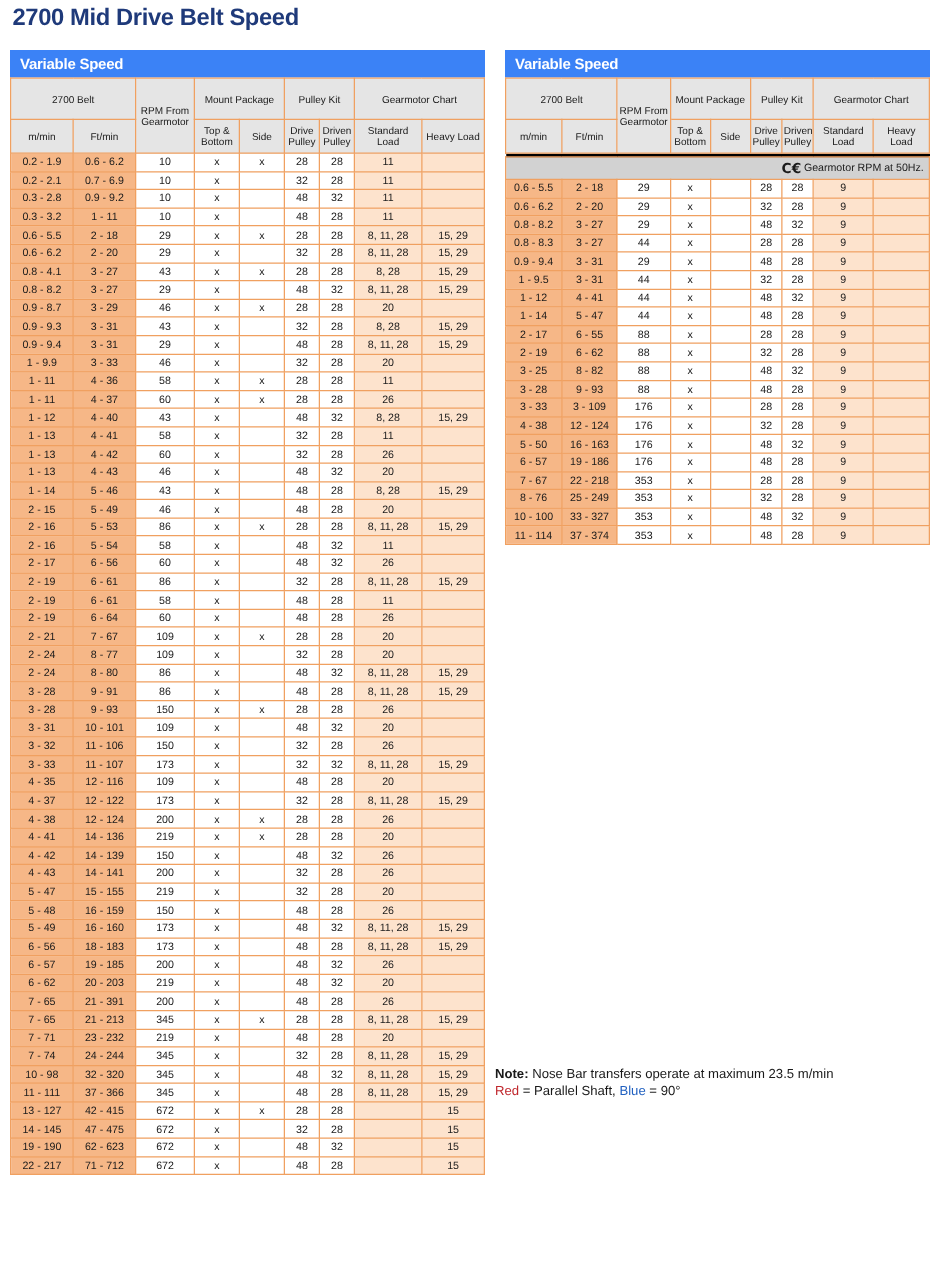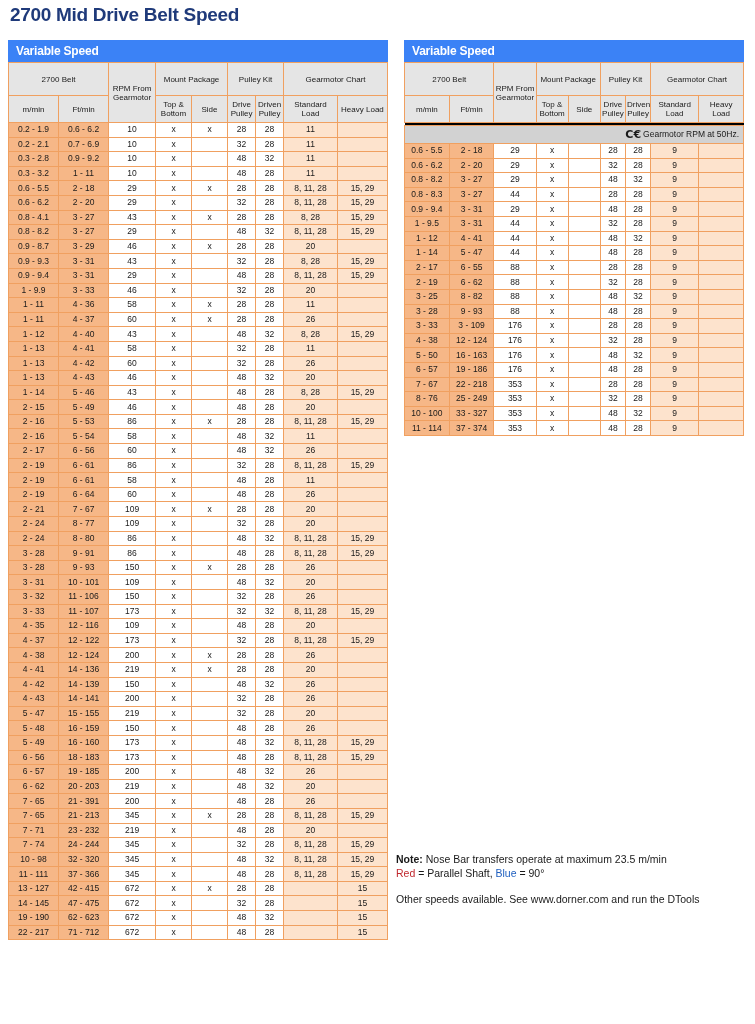--- a/index.html
+++ b/index.html
@@ -1028,16 +1028,15 @@
     </table>
   </div>
 
   <div class="note">
     <div>
       <b>Note:</b><span> Nose Bar transfers operate at maximum 23.5 m/min</span>
     </div>
     <div>
       <span class="red">Red</span><span> = Parallel Shaft, </span><span class="blue">Blue</span><span> = 90°</span>
     </div>
-    <div class="para2">Other speeds available. See www.dorner.com and run the DTools</div>
   </div>
 
 </div>
 
 </body></html>

